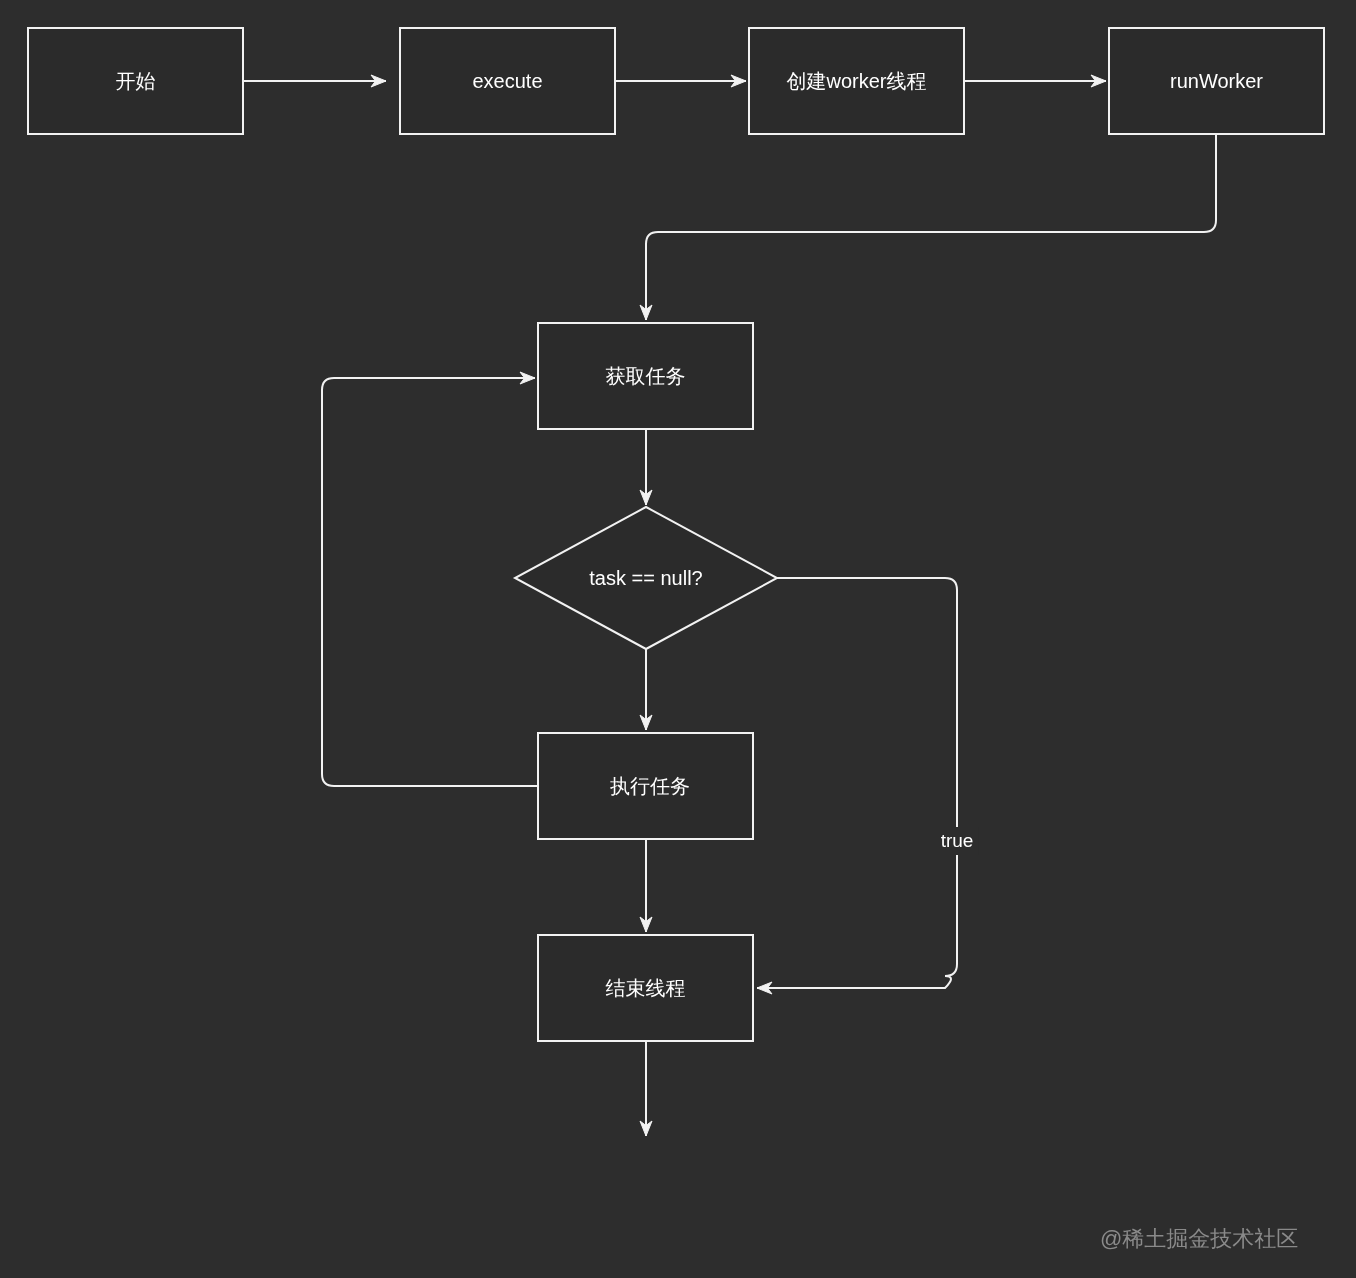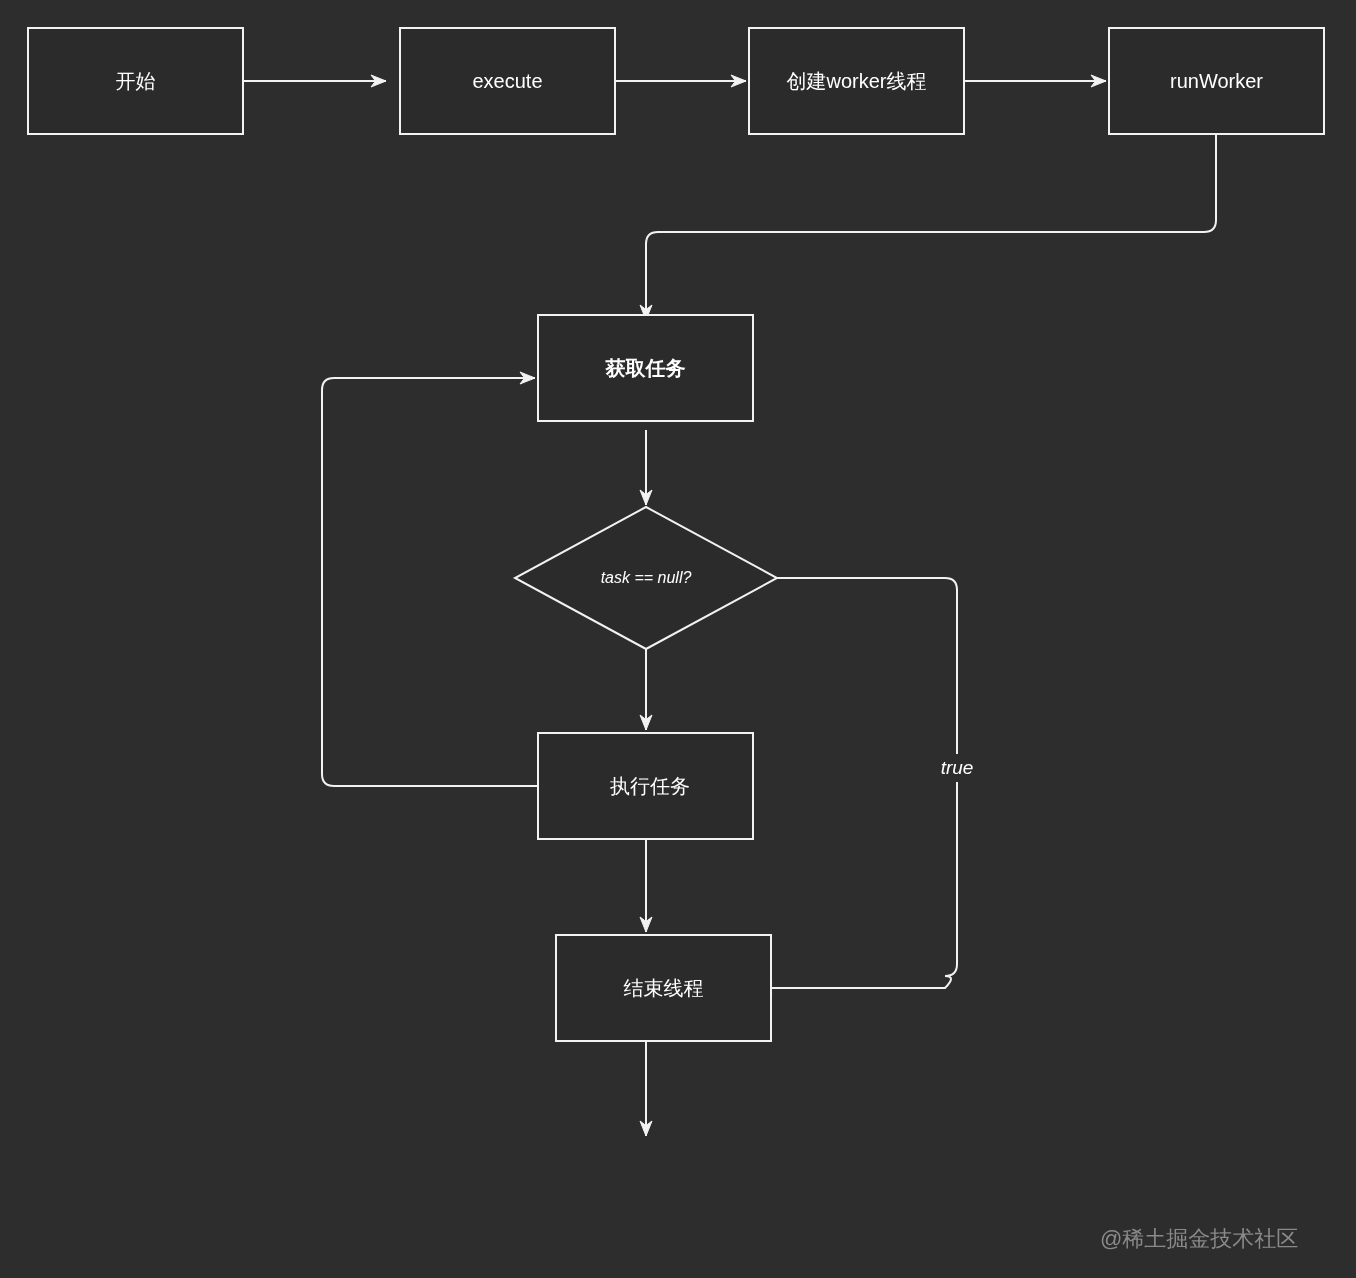--- a/index.html
+++ b/index.html
@@ -28,23 +28,22 @@
     display:flex;align-items:center;justify-content:center;
     color:var(--text);
     font-size:20px;
     text-align:center;
     line-height:1.2;
   }
   .shape-label{
     position:absolute;
     transform:translate(-50%,-50%);
     color:var(--text);
-    font-size:16px;
+    font-size:20px;
     white-space:nowrap;
-    font-style:italic;
   }
   .edge-label{
     position:absolute;
     transform:translate(-50%,-50%);
     background:var(--background);
     color:var(--text);
     font-size:19px;
     padding:3px 5px;
     white-space:nowrap;
   }
@@ -90,26 +89,26 @@
   </svg>
 
   <div class="node" style="left:27px;top:27px;">开始</div>
 
   <div class="node" style="left:388px;top:27px;margin-left:11px;">execute</div>
 
   <div class="node" style="left:748px;top:27px;">创建worker线程</div>
 
   <div class="node" style="left:1108px;top:27px;">runWorker</div>
 
-  <div class="node" style="left:537px;top:314px;font-weight:bold;">获取任务</div>
+  <div class="node" style="left:537px;top:322px;">获取任务</div>
 
   <div class="shape-label" style="left:646px;top:578px;">task == null?</div>
 
   <div class="node" style="left:537px;top:732px;padding-left:9px;">执行任务</div>
 
-  <div class="node" style="left:537px;top:934px;margin-left:18px;">结束线程</div>
+  <div class="node" style="left:537px;top:934px;">结束线程</div>
 
 
-  <div class="edge-label" style="left:957px;top:768px;font-style:italic;">true</div>
+  <div class="edge-label" style="left:957px;top:841px;">true</div>
 
   <div class="watermark">@稀土掘金技术社区</div>
 
 </div>
 
 </body></html>

